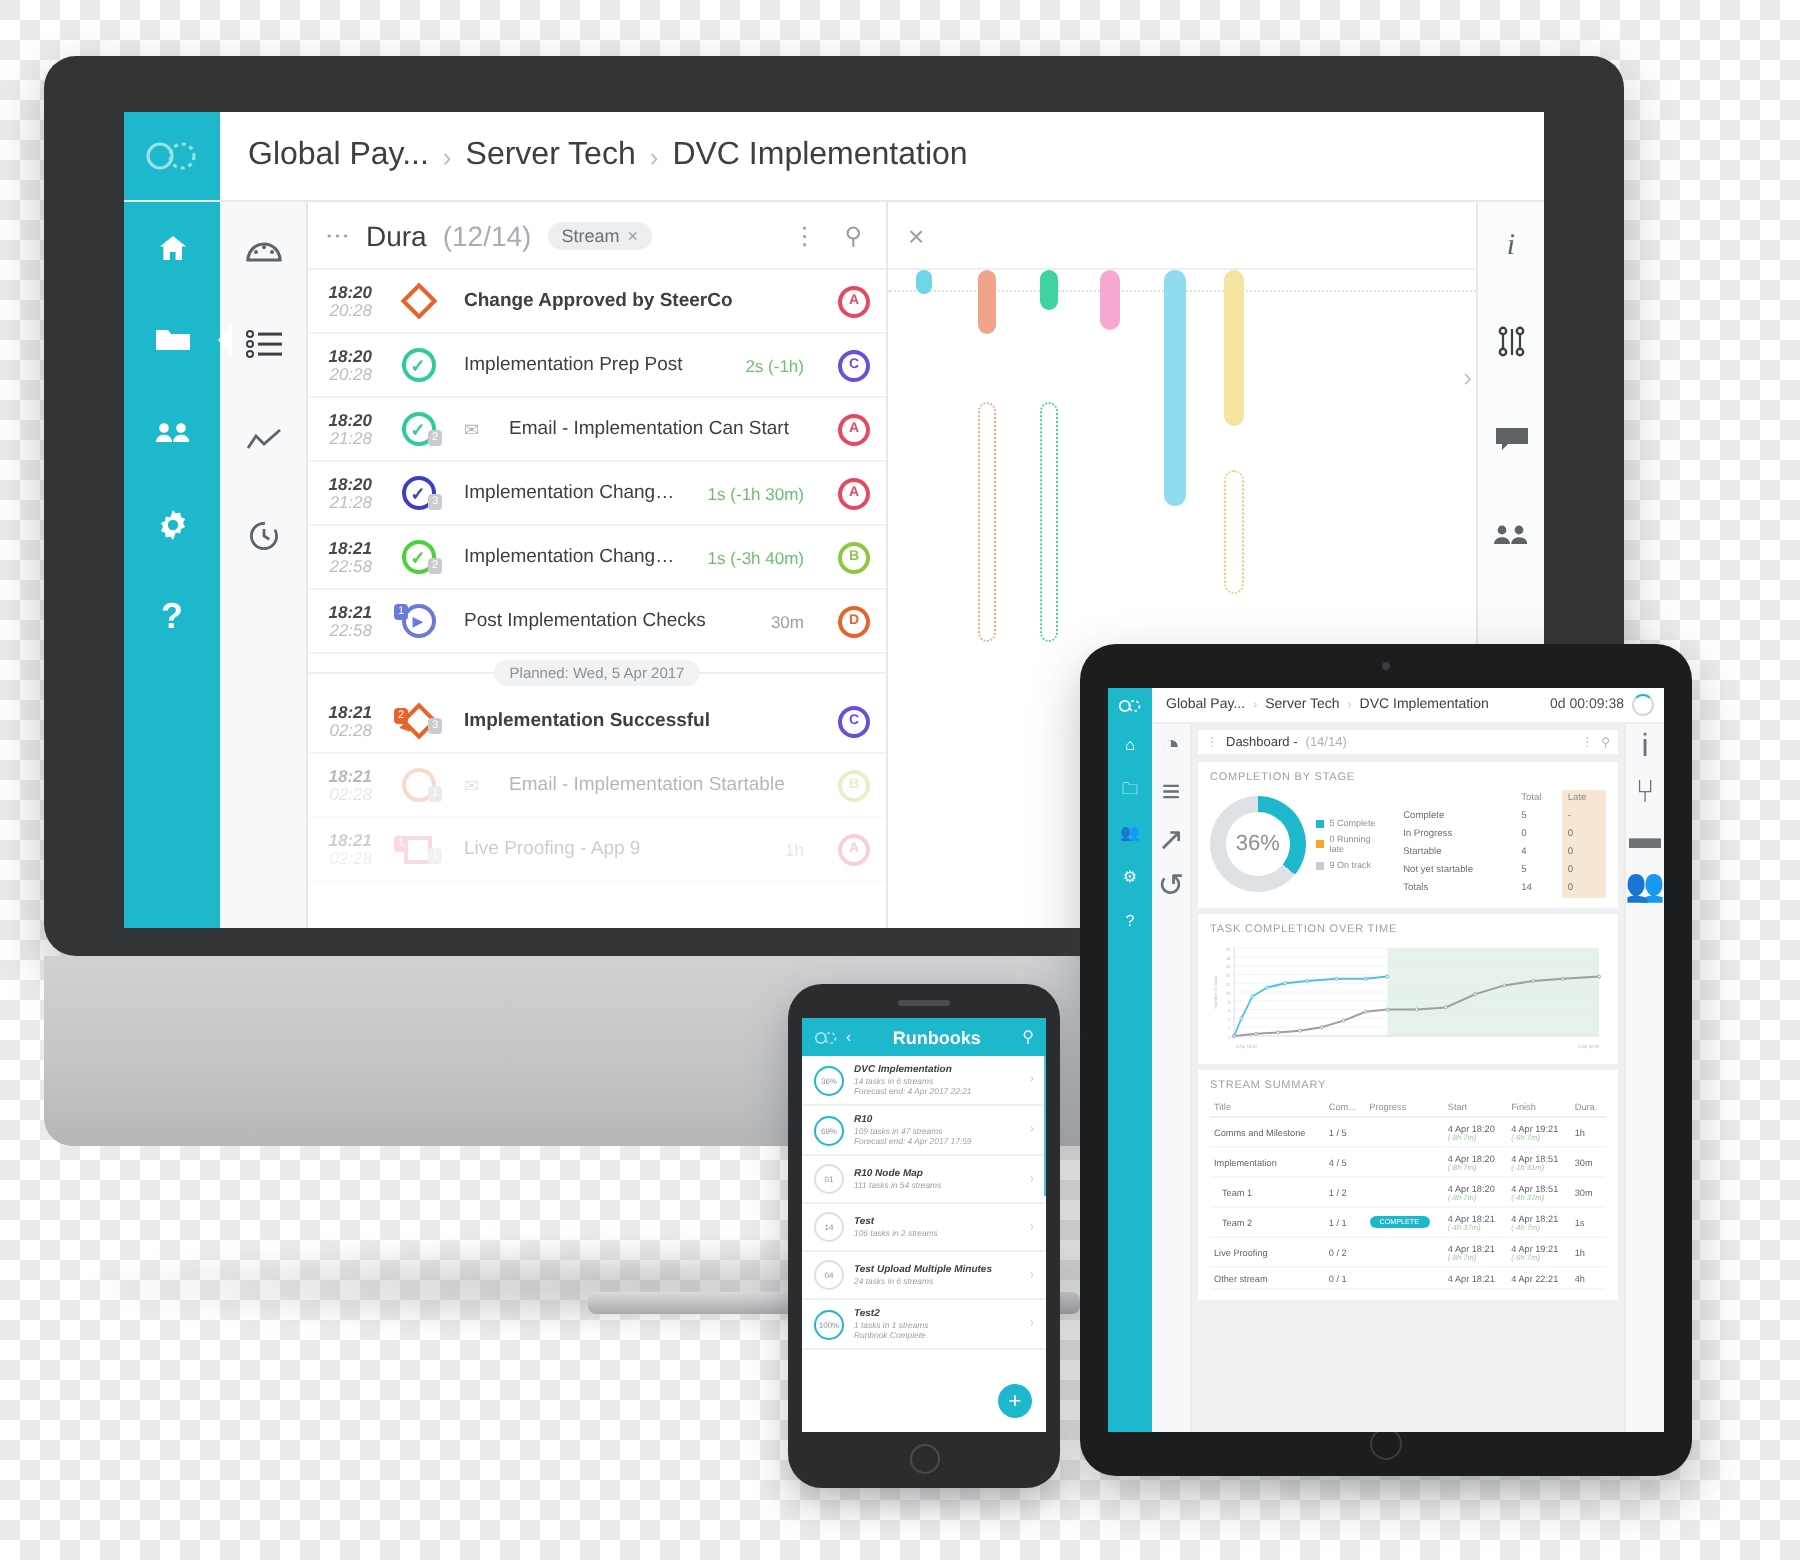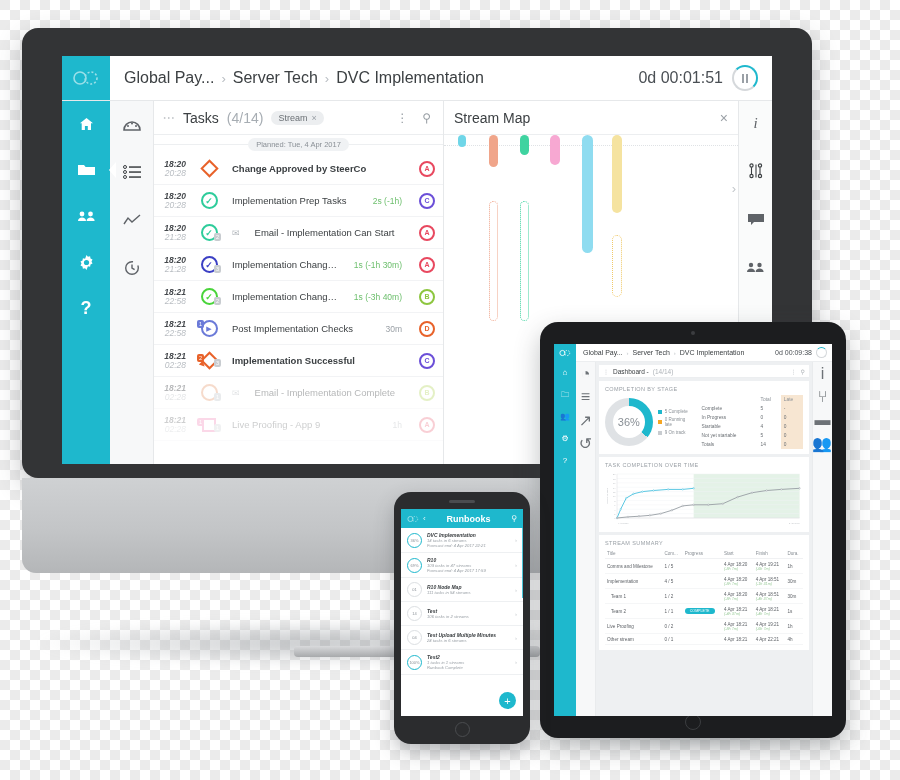--- a/index.html
+++ b/index.html
@@ -222,29 +222,20 @@
             <circle cx="19" cy="8" r="6" fill="none" stroke="#fff" stroke-width="1.6" stroke-dasharray="2 2"></circle>
           </svg>
         </div>
         <div class="crumbs">
           <span class="crumb">Global Pay...</span>
           <span class="crumb-sep">›</span>
           <span class="crumb">Server Tech</span>
           <span class="crumb-sep">›</span>
           <span class="crumb">DVC Implementation</span>
         </div>
-        <div class="timer-wrap">
-          <span class="timer">0d 00:01:51</span>
-          <div class="pause-btn">
-            <span class="pause-bars">
-                <i></i>
-                <i></i>
-              </span>
-          </div>
-        </div>
       </div>
 
       <div class="body-row">
 
         <div class="nav-rail">
           <div class="nav-item">
             <svg width="15" height="14" viewBox="0 0 15 14">
               <path d="M7.5 1 1 6.3h1.7V13h3.2V9h2.9v4h3.2V6.3H14z" fill="#fff"></path>
             </svg>
           </div>
@@ -300,35 +291,32 @@
             <svg width="16" height="16" viewBox="0 0 16 16">
               <circle cx="8" cy="8" r="6.3" fill="none" stroke="#5f6368" stroke-width="1.4" stroke-dasharray="30 6"></circle>
               <path d="M8 4.5V8l2.6 1.6" fill="none" stroke="#5f6368" stroke-width="1.4"></path>
             </svg>
           </div>
         </div>
 
         <div class="tasks-panel">
           <div class="panel-head">
             <span class="filter-icon" style="transform:rotate(90deg)">⋮</span>
-            <span class="panel-title">Tasks</span>
-            <span class="panel-count">(4/14)</span>
+            <span class="panel-title">Dura</span>
+            <span class="panel-count">(12/14)</span>
             <span class="chip">
               <span>Stream</span>
               <span class="chip-x">×</span>
             </span>
             <span class="head-sp"></span>
             <span class="head-ico">⋮</span>
             <span class="head-ico">⚲</span>
           </div>
 
           <div class="task-list">
-            <div class="date-sep">
-              <span class="date-pill">Planned: Tue, 4 Apr 2017</span>
-            </div>
             <div id="tasks-a">
                 <div class="task-row ">
                   <span class="times">
                     <em class="t1">18:20</em>
                     <em class="t2">20:28</em>
                   </span>
                   <span class="node">
                     <span class="dia" style="border-color:#e8622a"></span>
                   </span>
                   <span class="task-name bold">Change Approved by SteerCo</span>
@@ -337,21 +325,21 @@
                 <div class="task-row ">
                   <span class="times">
                     <em class="t1">18:20</em>
                     <em class="t2">20:28</em>
                   </span>
                   <span class="node">
                     <span class="circ" style="border-color:#2ecc9b">
                       <span class="tick" style="color:#2ecc9b">✓</span>
                     </span>
                   </span>
-                  <span class="task-name ">Implementation Prep Tasks</span>
+                  <span class="task-name ">Implementation Prep Post</span>
                   <span class="dur"><span class="" style="color:#6dbf6d">2s</span> <em>(-1h)</em></span>
                   <span class="owner" style="border-color:#6b4fd8;color:#6b4fd8">C</span>
                 </div>
                 <div class="task-row ">
                   <span class="times">
                     <em class="t1">18:20</em>
                     <em class="t2">21:28</em>
                   </span>
                   <span class="node">
                     <span class="circ" style="border-color:#2ecc9b">
@@ -402,20 +390,23 @@
                     <span class="circ" style="border-color:#6b7ad8">
                       <span style="color:#6b7ad8;font-size:7px">▶</span>
                     </span>
                     <span class="badge tl" style="background:#6b7ad8">1</span>
                   </span>
                   <span class="task-name ">Post Implementation Checks</span>
                   <span class="dur"><span class="gray" style="">30m</span></span>
                   <span class="owner" style="border-color:#e8622a;color:#e8622a">D</span>
                 </div>
               </div>
+            <div class="date-sep">
+              <span class="date-pill">Planned: Wed, 5 Apr 2017</span>
+            </div>
             <div id="tasks-b">
                 <div class="task-row ">
                   <span class="times">
                     <em class="t1">18:21</em>
                     <em class="t2">02:28</em>
                   </span>
                   <span class="node">
                     <span class="dia" style="border-color:#e8622a"><span style="transform:rotate(-45deg);color:#e8622a;font-size:7px">▶</span></span>
                     <span class="badge tl" style="background:#e8622a">2</span>
                     <span class="badge br">3</span>
@@ -426,21 +417,21 @@
                 <div class="task-row faded">
                   <span class="times">
                     <em class="t1">18:21</em>
                     <em class="t2">02:28</em>
                   </span>
                   <span class="node">
                     <span class="circ" style="border-color:#e8a27a"></span>
                     <span class="badge br">1</span>
                   </span>
                   <span class="mail-ico">✉</span>
-                  <span class="task-name ">Email - Implementation Complete</span>
+                  <span class="task-name ">Email - Implementation Startable</span>
                   <span class="owner" style="border-color:#b9d96a;color:#b9d96a">B</span>
                 </div>
                 <div class="task-row faded2">
                   <span class="times">
                     <em class="t1">18:21</em>
                     <em class="t2">02:28</em>
                   </span>
                   <span class="node">
                     <span class="sq" style="border-color:#f06ba8"></span>
                     <span class="badge tl" style="background:#f06ba8">1</span>
@@ -450,21 +441,20 @@
                   <span class="dur"><span class="gray" style="">1h</span></span>
                   <span class="owner" style="border-color:#e8485f;color:#e8485f">A</span>
                 </div>
                 <div class="task-row faded2"></div>
               </div>
           </div>
         </div>
 
         <div class="stream-panel">
           <div class="sm-head">
-            <span class="sm-title">Stream Map</span>
             <span class="sm-x">×</span>
           </div>
           <div class="sm-body">
             <div class="sm-ruler"></div>
             <div id="sm-bars">
                 <span class="sm-bar" style="left:14px;top:0px;width:8px;height:12px;background:#6fd6e8;"></span>
                 <span class="sm-bar" style="left:45px;top:0px;width:9px;height:32px;background:#f0a58a;"></span>
                 <span class="sm-bar" style="left:76px;top:0px;width:9px;height:20px;background:#3fd3a0;"></span>
                 <span class="sm-bar" style="left:106px;top:0px;width:10px;height:30px;background:#f7a8d2;"></span>
                 <span class="sm-bar" style="left:138px;top:0px;width:11px;height:118px;background:#8fdcf0;"></span>

